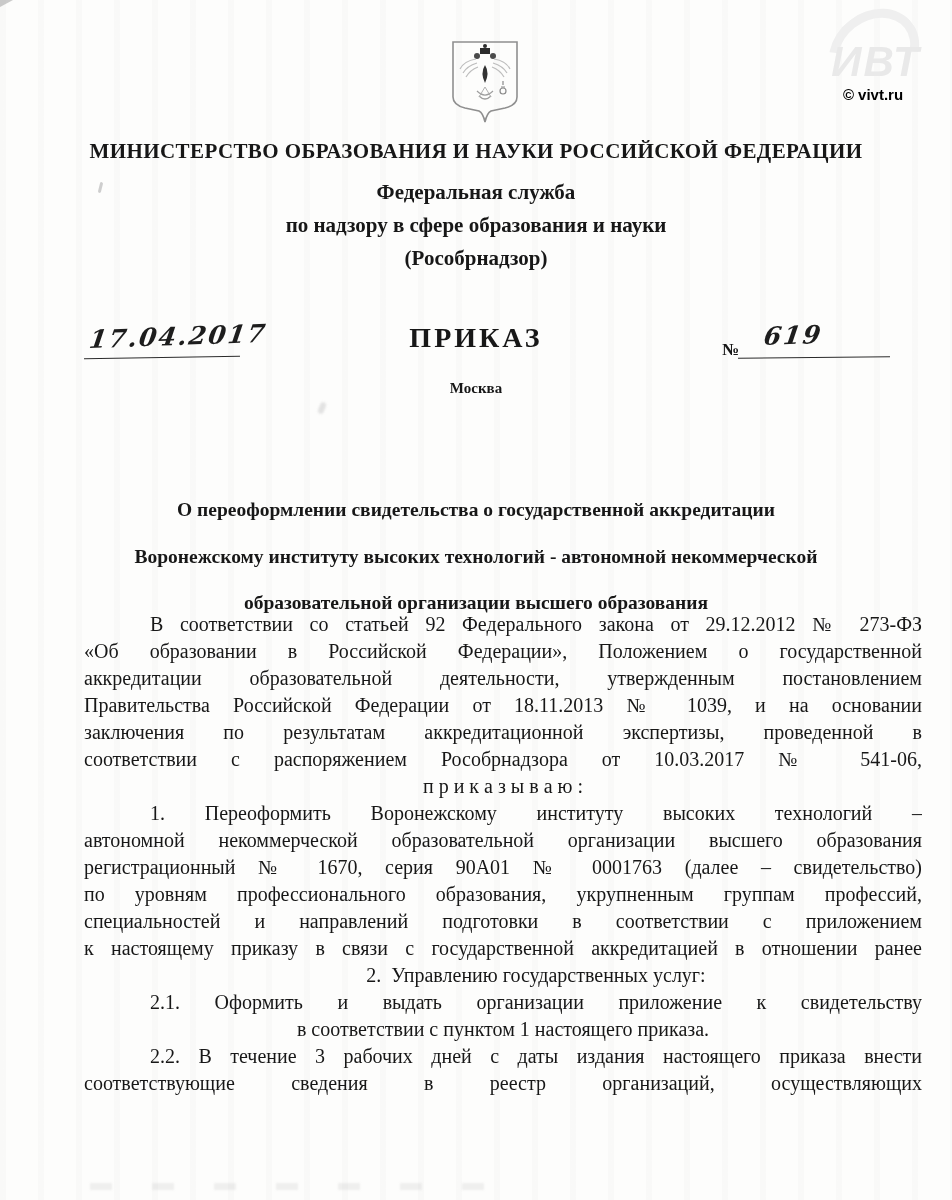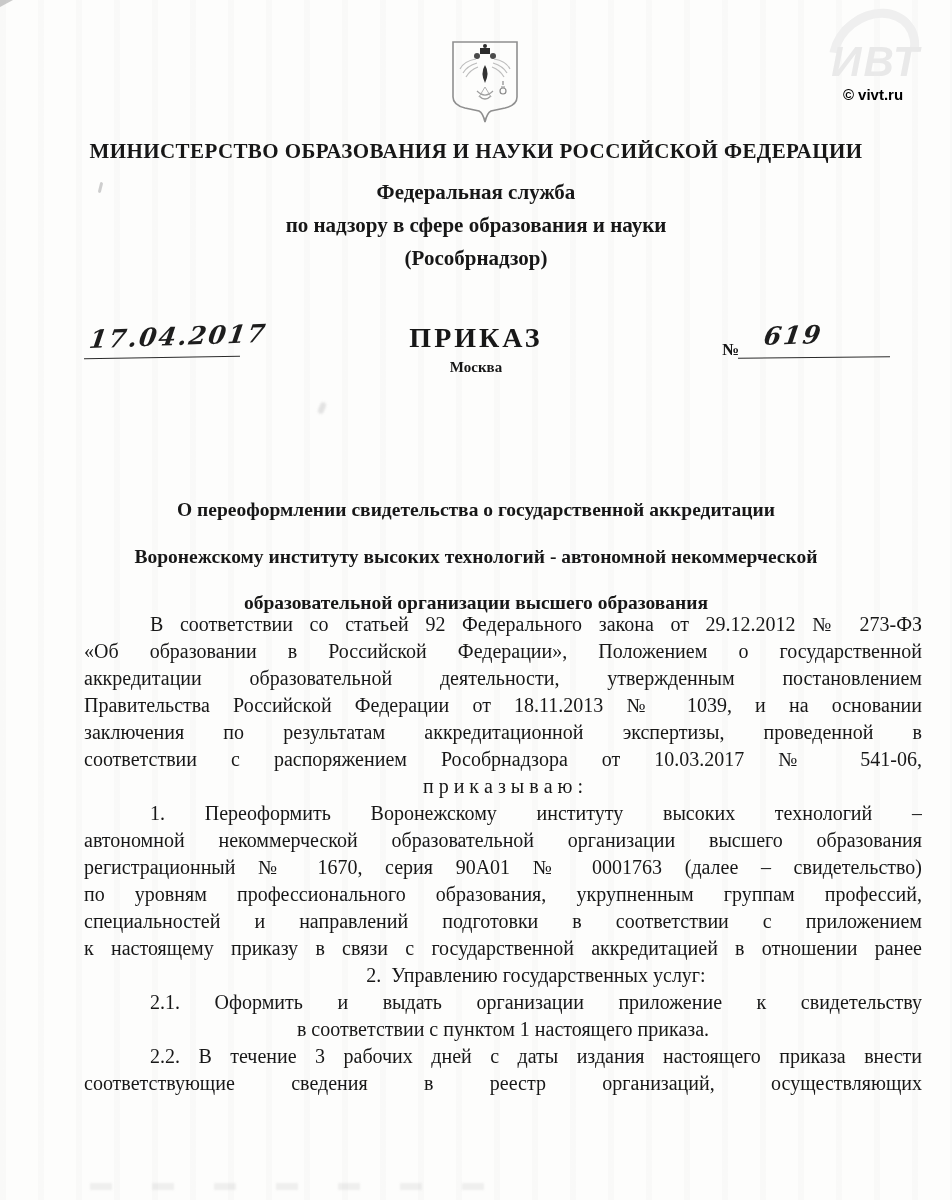--- a/index.html
+++ b/index.html
@@ -53,21 +53,21 @@
   
   .hand{font-style:italic;font-weight:bold;transform:skewX(-10deg) rotate(-2deg);
     font-family:"DejaVu Serif",serif;letter-spacing:2px;color:#1d1d1d;}
   .hand-date{position:absolute;left:90px;top:322px;font-size:25px;}
   .date-line{position:absolute;left:84px;top:357px;width:156px;border-top:1.6px solid #2b2b2b;
     transform:rotate(-1deg);}
   .num-sign{position:absolute;left:722px;top:340px;font-size:17px;font-weight:bold;}
   .hand-num{position:absolute;left:764px;top:321px;font-size:25px;}
   .num-line{position:absolute;left:738px;top:357px;width:152px;border-top:1.6px solid #2b2b2b;
     transform:rotate(-.6deg);}
-  .city{position:absolute;left:0;right:0;top:359px;text-align:center;
+  .city{position:absolute;left:0;right:0;top:380px;text-align:center;
     font-weight:bold;font-size:15px;}
   
   .subject{position:absolute;left:40px;right:40px;top:477px;text-align:center;}
   .subj-line{font-weight:bold;font-size:19.5px;line-height:26.5px;margin-top:20px;}
   .body{position:absolute;left:84px;top:611px;width:838px;font-size:20px;}
   .bline{line-height:27px;height:27px;overflow:hidden;white-space:nowrap;text-align:center;}
   .bline.jst{white-space:normal;text-align:justify;text-align-last:justify;}
   .bline.ind{text-indent:66px;}
   .para-item1{}
 </style>

